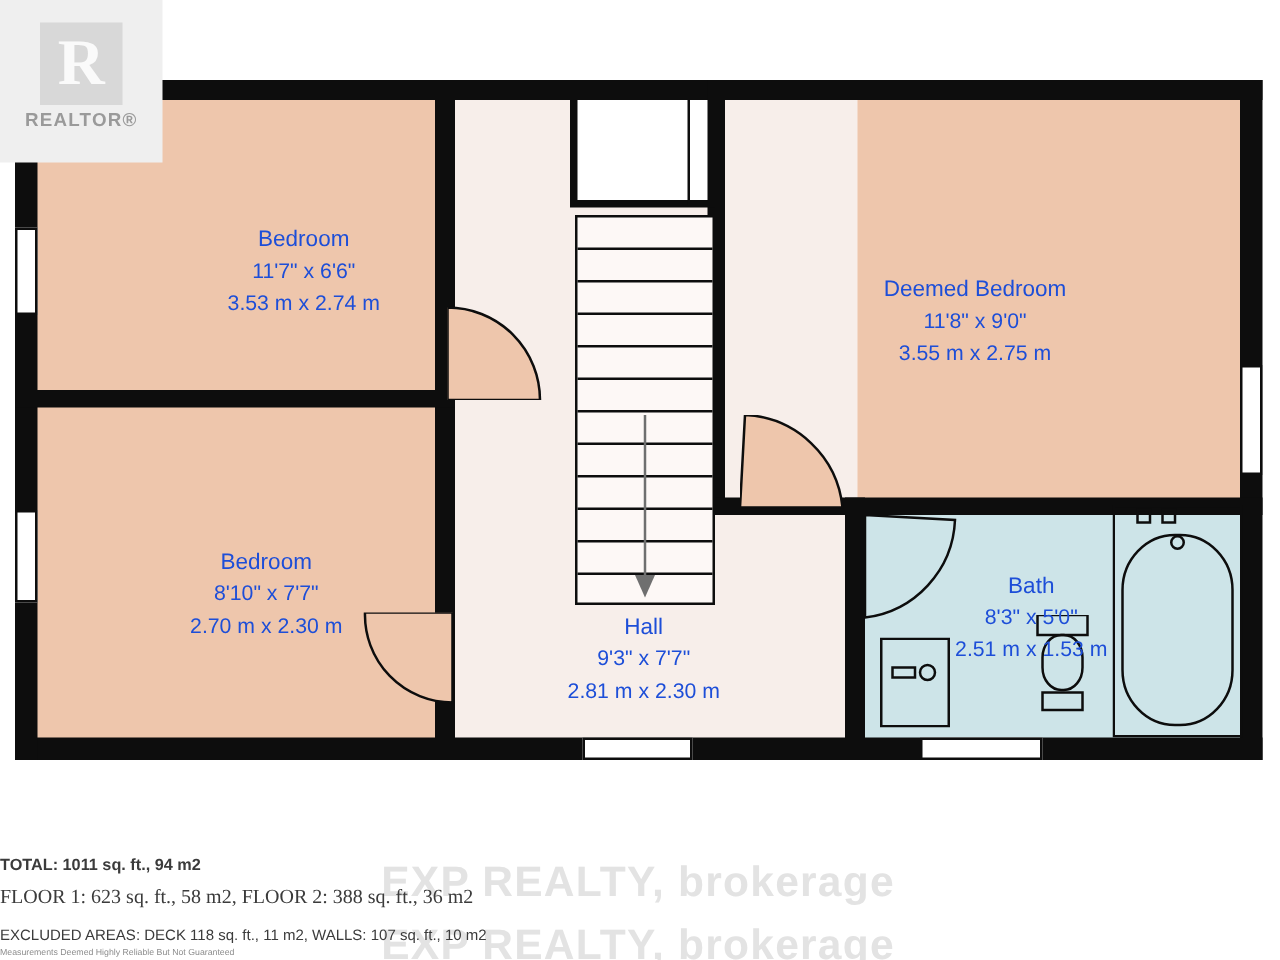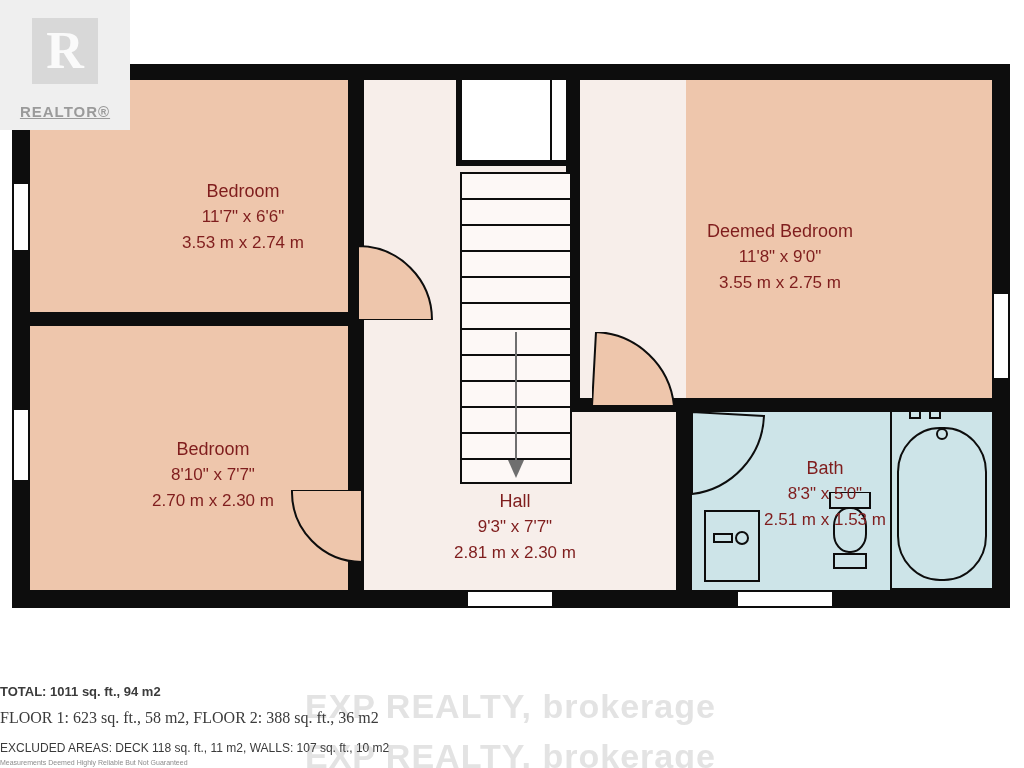--- a/index.html
+++ b/index.html
@@ -37,26 +37,25 @@
     width: 66px; height: 66px;
     background: #d8d8d8;
     color: #fafafa;
     font-size: 52px;
     font-weight: bold;
     line-height: 66px;
     text-align: center;
     font-family: "Liberation Serif", serif;
   }
   #realtor-logo .r-text {
-    margin-top: 19px;
+    margin-top: 4px;
     font-size: 15px;
     letter-spacing: 1px;
     color: #9a9a9a;
     font-weight: bold;
-    text-decoration: underline;
   }
   .exp-watermark {
     color: #e3e3e3;
     font-size: 34px;
     font-weight: bold;
     letter-spacing: 1px;
     white-space: nowrap;
     font-family: "Liberation Sans", sans-serif;
     margin-top: 11px;
   }
@@ -71,21 +70,21 @@
   .white-fill { background: #ffffff; }
   .window {
     background: #ffffff;
     border: 2px solid #0d0d0d;
     box-sizing: border-box;
   }
   .thin-line { background: #0d0d0d; }
 
   .room-label {
     text-align: center;
-    color: #7f1d1d;
+    color: #1d4ed8;
     font-size: 17px;
     line-height: 26px;
     white-space: nowrap;
   }
   .room-label .name { font-size: 18px; }
 
   .door-arc { position: absolute; }
 
   
   .stair-step { position: absolute; background: #0d0d0d; height: 2px; }

